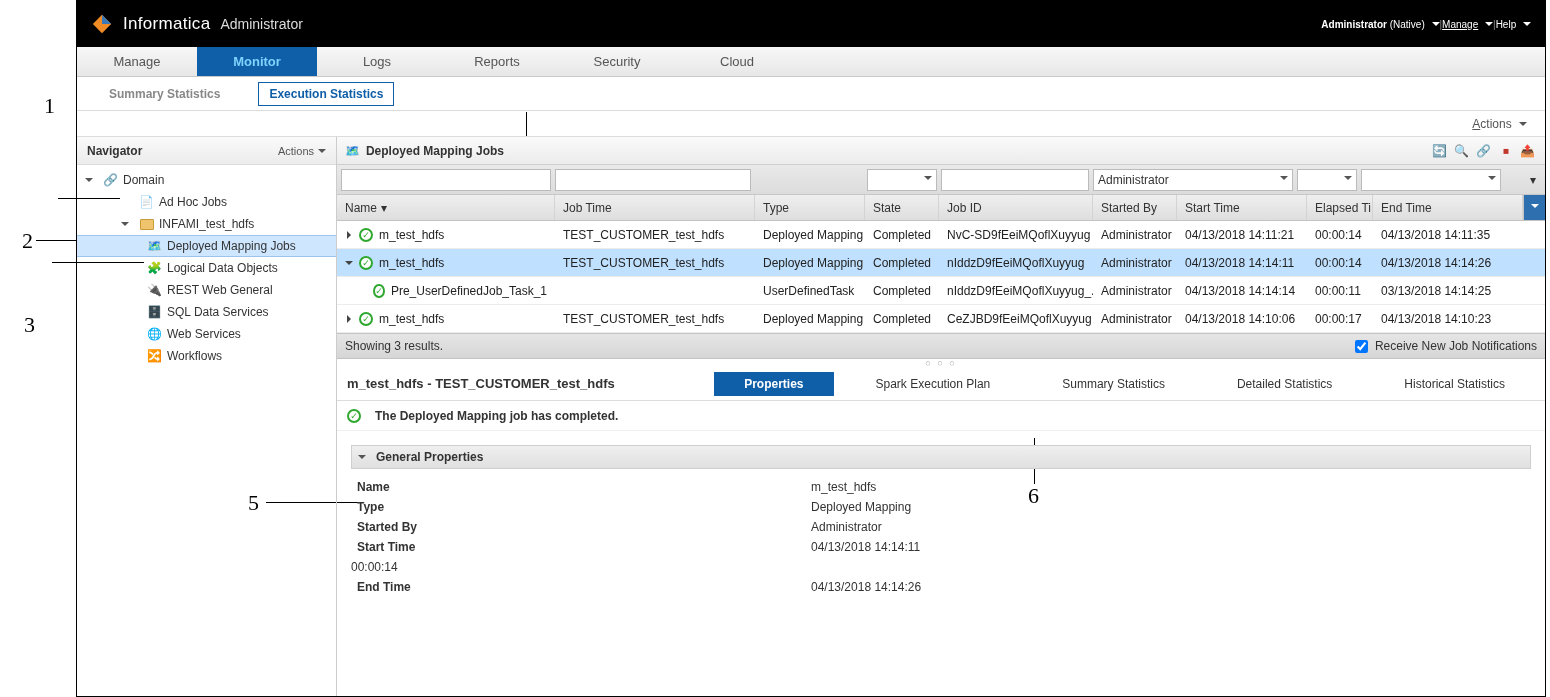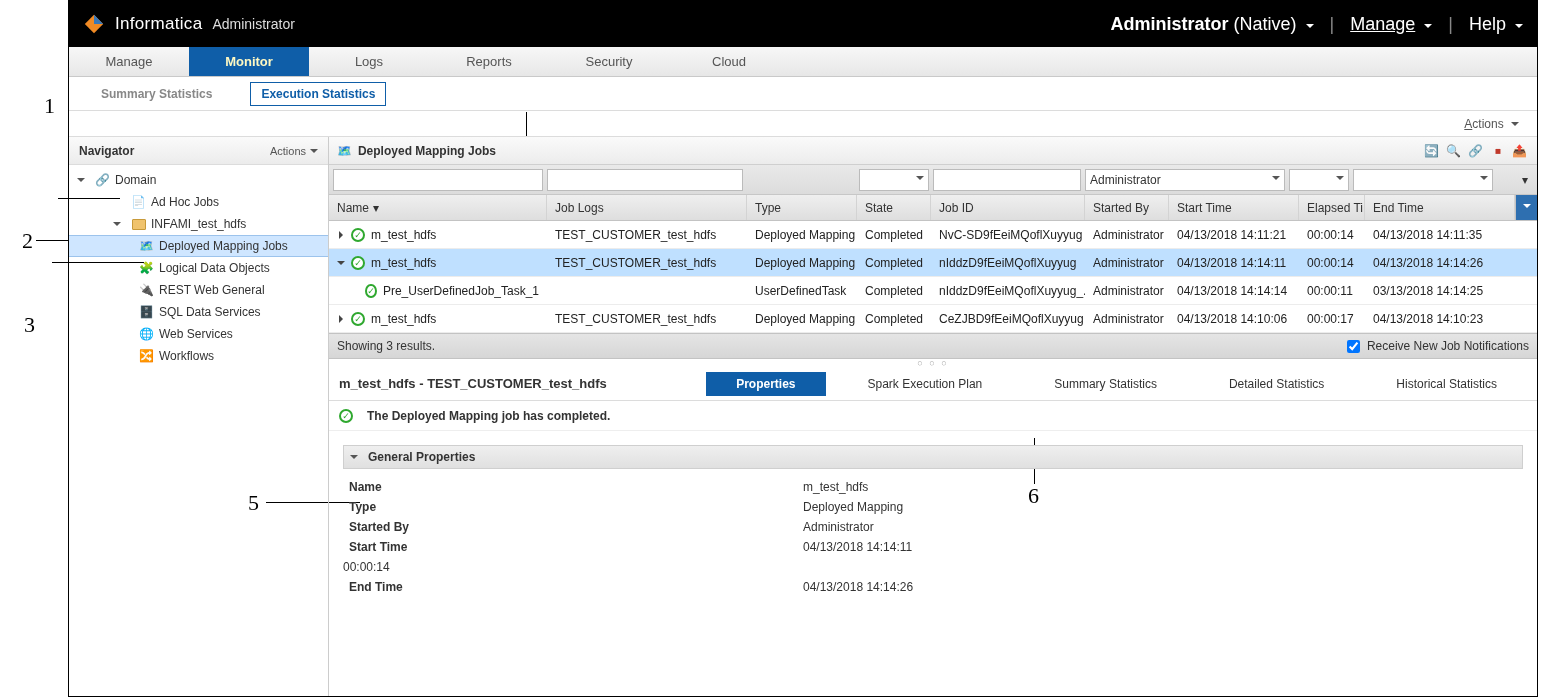--- a/index.html
+++ b/index.html
@@ -2,35 +2,35 @@
 <html><head>
 <meta charset="utf-8">
 <style>
 html,body{margin:0;padding:0;font-family:Arial,Helvetica,sans-serif;font-size:12px;color:#333;background:#fff}
 *{box-sizing:border-box}
 .shell{width:1550px;height:697px;position:relative}
 
 .callout{position:absolute;font-size:22px;font-family:"Times New Roman",serif;color:#000}
 .callout-line-h{position:absolute;height:1px;background:#000}
 
-.app{position:absolute;left:68px;top:0;width:1470px;height:697px;border:1px solid #000}
+.app{position:absolute;left:76px;top:0;width:1470px;height:697px;border:1px solid #000}
 
 .topbar{height:46px;background:#000;color:#fff;display:flex;align-items:center;padding:0 14px}
 .logo{width:22px;height:22px;margin-right:10px;position:relative}
 .brand{font-size:17px;font-weight:400;letter-spacing:.3px}
 .brand-sub{font-size:14px;margin-left:10px;color:#ddd}
-.topbar .right{margin-left:auto;display:flex;align-items:flex-start;gap:16px;font-size:18px}
+.topbar .right{margin-left:auto;display:flex;align-items:flex-start;font-size:10px}
 .topbar .right .sep{color:#888}
 .topbar .right span{cursor:pointer}
 .caret-down{display:inline-block;margin-left:4px;border:4px solid transparent;border-top-color:currentColor;transform:translateY(2px)}
 .underline{text-decoration:underline}
 
 .maintabs{height:30px;background:linear-gradient(#f7f7f7,#e7e7e7);border-bottom:1px solid #c9c9c9;display:flex}
 .maintab{width:120px;text-align:center;line-height:30px;font-size:13px;color:#555;cursor:pointer}
-.maintab.active{background:#0f5ea8;color:#fef9c3;font-weight:bold}
+.maintab.active{background:#0f5ea8;color:#7dd3fc;font-weight:bold}
 
 .substrip{height:34px;border-bottom:1px solid #dcdcdc;display:flex;align-items:center;padding-left:22px;gap:28px;background:#fff}
 .subbtn{font-size:12px;color:#888;font-weight:bold;padding:4px 10px;cursor:pointer}
 .subbtn.active{color:#0f5ea8;border:1px solid #0f5ea8;background:#fff}
 
 .actionsrow{height:26px;border-bottom:1px solid #dcdcdc;display:flex;align-items:center;justify-content:flex-end;padding-right:18px;font-size:12px;color:#555}
 .actionsrow .al{cursor:pointer}
 
 .bodysplit{display:flex;height:calc(100% - 46px - 30px - 34px - 26px)}
 
@@ -260,21 +260,21 @@
             </div>
         <span class="funnel">▾</span>
       </div>
 
       <div class="grid">
         <div class="ghdr">
           <div class="gc c-name">
                 <span>Name</span>
                 <span style="margin-left:4px">▾</span>
               </div>
-          <div class="gc c-job">Job Logs</div>
+          <div class="gc c-job">Job Time</div>
           <div class="gc c-type">Type</div>
           <div class="gc c-state">State</div>
           <div class="gc c-id">Job ID</div>
           <div class="gc c-by">Started By</div>
           <div class="gc c-st">Start Time</div>
           <div class="gc c-el">Elapsed Ti...</div>
           <div class="gc c-et">End Time</div>
           <div class="dd">
                 <span class="cd"></span>
               </div>

